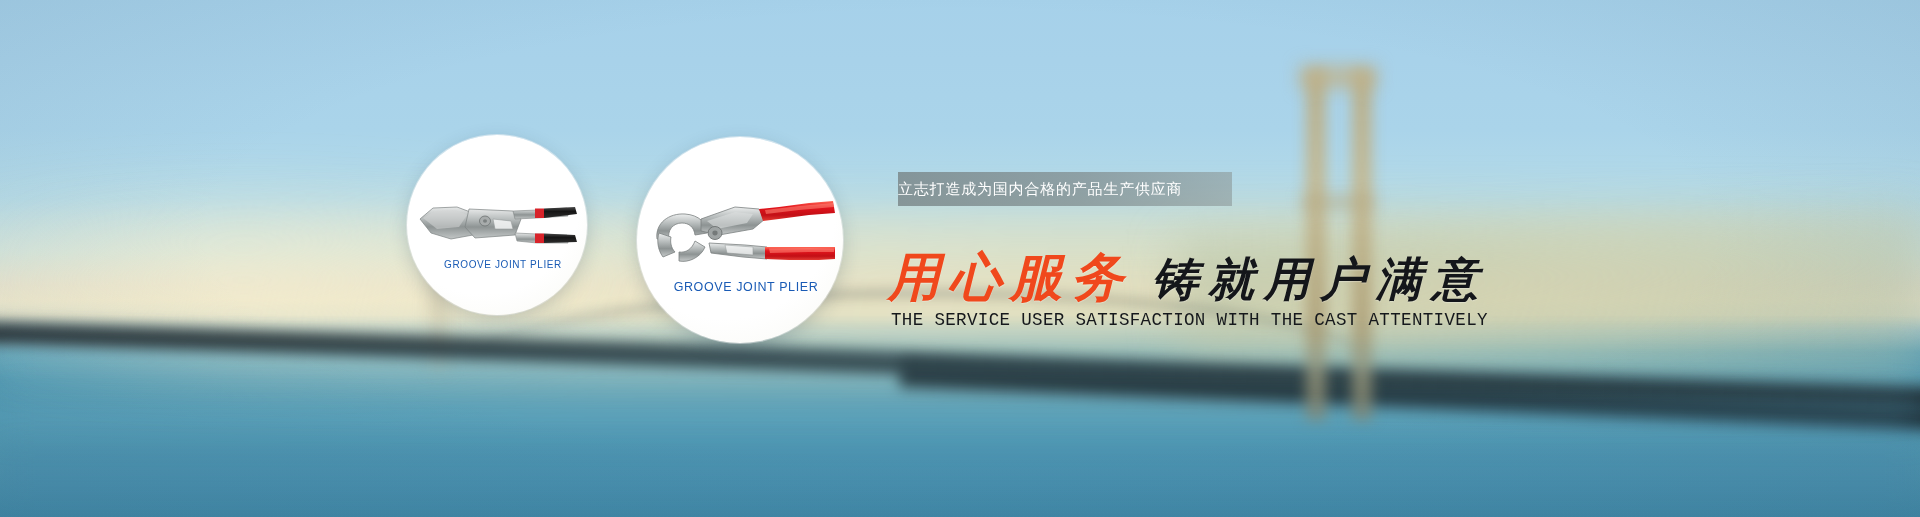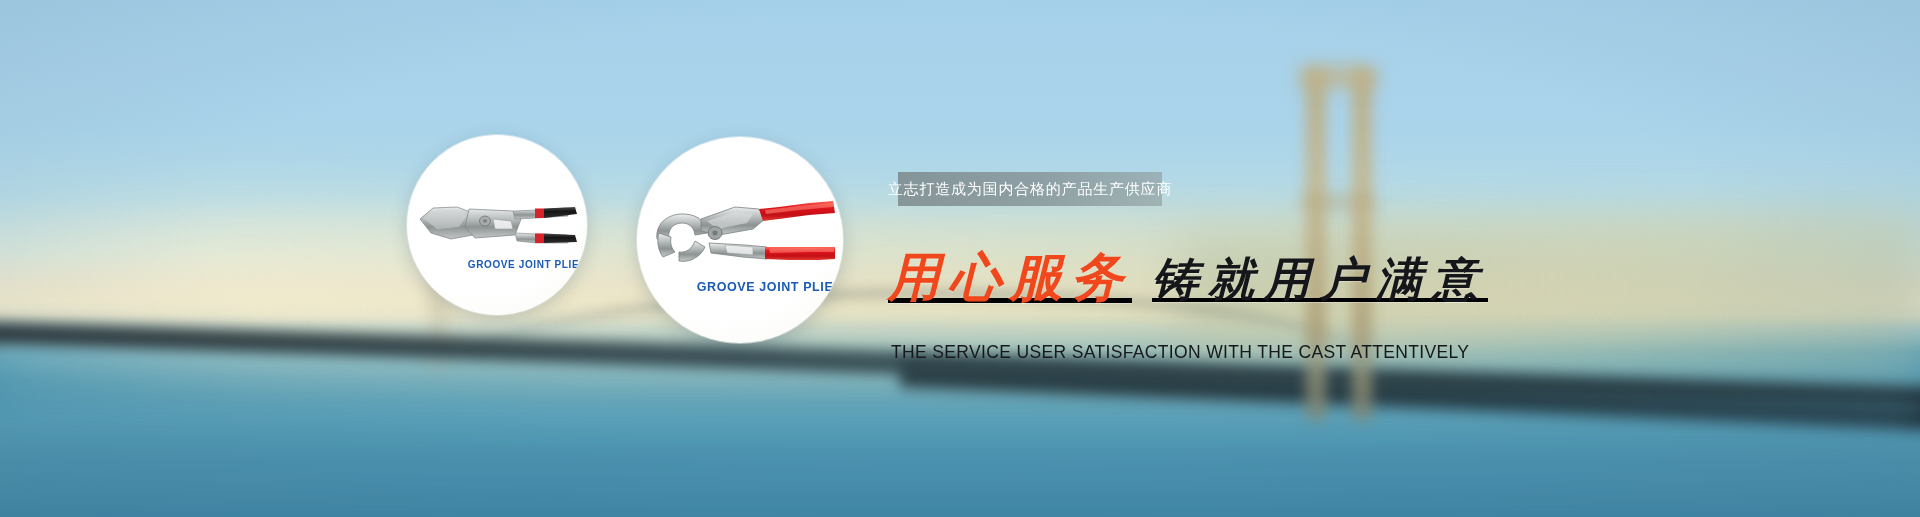--- a/index.html
+++ b/index.html
@@ -112,62 +112,61 @@
   
   .circle{
     position:absolute;border-radius:50%;
     background:radial-gradient(circle at 42% 34%, #ffffff 0%, #ffffff 62%, #fbfbf8 82%, #f2f1ec 100%);
     box-shadow:0 5px 18px rgba(40,70,90,0.22), 0 0 0 1px rgba(255,255,255,0.55);
     overflow:hidden;
   }
   .circle-1{left:407px;top:135px;width:180px;height:180px;}
   .circle-2{left:637px;top:137px;width:206px;height:206px;}
   .circle-label{
-    position:absolute;left:12px;right:0;text-align:right;
-    color:#1a5bb5;font-weight:bold;letter-spacing:0.6px;
+    position:absolute;left:12px;right:0;text-align:center;
+    color:#1a5bb5;font-weight:normal;letter-spacing:0.6px;
     white-space:nowrap;
   }
   .circle-1 .circle-label{top:124px;font-size:10px;}
   .circle-2 .circle-label{top:143px;font-size:12.5px;}
   .tool{position:absolute;}
 
   
   .strap{
-    position:absolute;left:898px;top:172px;width:264px;height:34px;
+    position:absolute;left:898px;top:172px;width:334px;height:34px;
     background:linear-gradient(to right, rgba(120,132,134,0.80) 0%, rgba(128,140,142,0.74) 55%, rgba(140,152,152,0.60) 100%);
-    display:flex;align-items:center;justify-content:center;
+    display:flex;align-items:center;
   }
   .strap-text{
     color:#ffffff;font-size:15px;letter-spacing:0.8px;white-space:nowrap;
     font-family:"DejaVu Sans","Liberation Sans",sans-serif;
   }
 
   
   .headline{
     position:absolute;left:888px;top:243px;white-space:nowrap;
-    display:flex;align-items:baseline;text-decoration:underline;
+    display:flex;align-items:baseline;
   }
   .hl-red{
     color:#f0481c;font-size:52px;font-weight:bold;letter-spacing:9px;
     font-family:"DejaVu Serif","Liberation Serif",serif;
     font-style:italic;
     text-shadow:0 1px 1px rgba(255,255,255,0.35);
   }
   .hl-dark{
     color:#14161a;font-size:46px;font-weight:bold;letter-spacing:10px;
     font-family:"DejaVu Serif","Liberation Serif",serif;
     font-style:italic;
     margin-left:20px;
     text-shadow:0 1px 1px rgba(255,255,255,0.30);
   }
   .subtitle{
     position:absolute;left:891px;top:310px;white-space:nowrap;
     color:#15181c;font-size:17.5px;letter-spacing:0.35px;
-    font-family:Liberation Sans, sans-serif;
-    margin-top:32px;
+    font-family:Liberation Mono, monospace;
   }
 </style>
 </head>
 <body>
 
 <div class="banner">
 
   <div class="bg">
     <div class="bg-sky"></div>
     <div class="bg-warm"></div>

